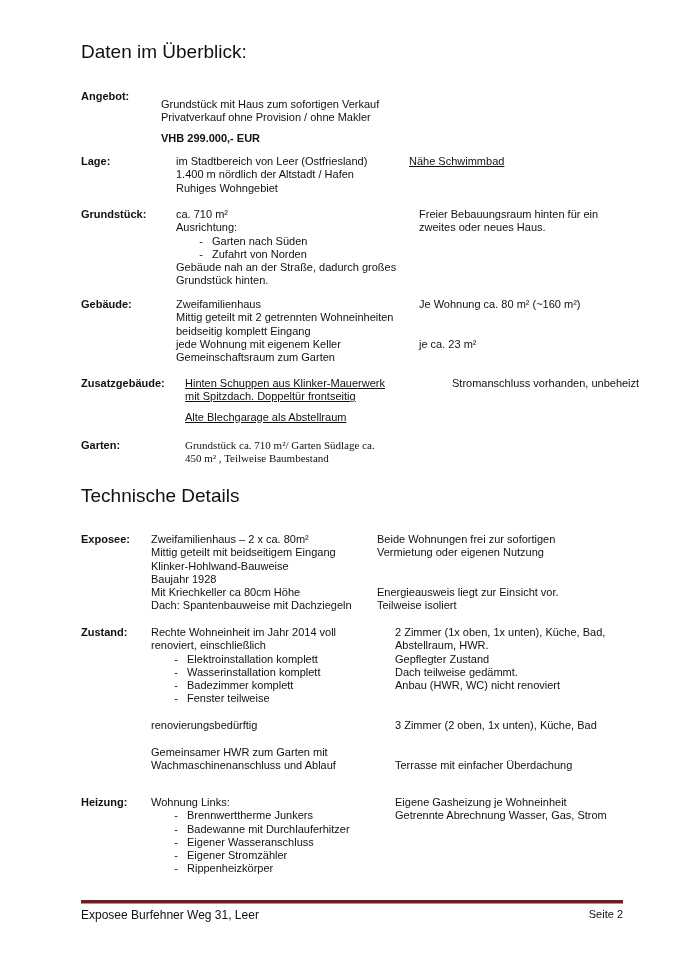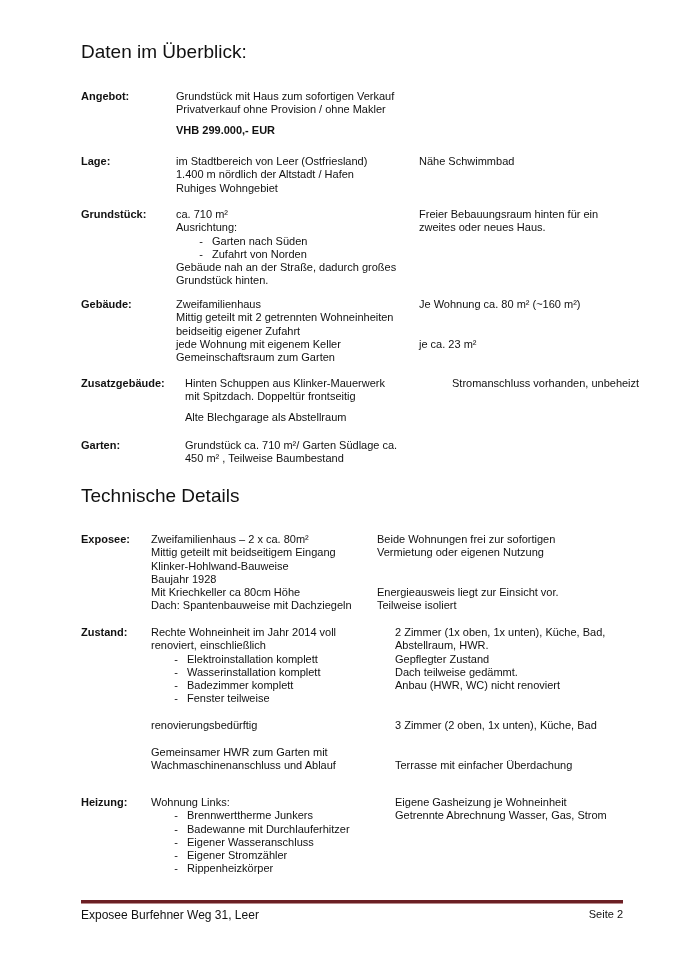--- a/index.html
+++ b/index.html
@@ -26,36 +26,36 @@
 </style>
 </head>
 <body>
 
 <div class="page">
 
   <h1 style="left:81px; top:41px;">Daten im Überblick:</h1>
 
   <div class="row" style="top:90px;">
     <div class="lbl">Angebot:</div>
-    <div class="col1" style="left:95px;">
+    <div class="col1" style="left:80px;margin-top:8px;">
       <span class="line">Grundstück mit Haus zum sofortigen Verkauf</span>
       <span class="line">Privatverkauf ohne Provision / ohne Makler</span>
       <span class="gapsm"></span>
       <span class="line bold">VHB  299.000,- EUR</span>
     </div>
   </div>
 
   <div class="row" style="top:155px;">
     <div class="lbl">Lage:</div>
     <div class="col1" style="left:95px;">
       <span class="line">im Stadtbereich von Leer (Ostfriesland)</span>
       <span class="line">1.400 m nördlich der Altstadt / Hafen</span>
       <span class="line">Ruhiges Wohngebiet</span>
     </div>
-    <div class="col2" style="left:338px;">
+    <div class="col2" style="left:328px;text-decoration:underline;">
       <span class="line">Nähe Schwimmbad</span>
     </div>
   </div>
 
   <div class="row" style="top:208px;">
     <div class="lbl">Grundstück:</div>
     <div class="col1" style="left:95px;">
       <span class="line">ca. 710 m²</span>
       <span class="line">Ausrichtung:</span>
       <span class="bullet ind1"><span class="dash">-</span><span>Garten nach Süden</span></span>
@@ -67,48 +67,48 @@
       <span class="line">Freier Bebauungsraum hinten für ein</span>
       <span class="line">zweites oder neues Haus.</span>
     </div>
   </div>
 
   <div class="row" style="top:298px;">
     <div class="lbl">Gebäude:</div>
     <div class="col1" style="left:95px;">
       <span class="line">Zweifamilienhaus</span>
       <span class="line">Mittig geteilt mit 2 getrennten Wohneinheiten</span>
-      <span class="line">beidseitig eigener Zufahrt</span>
+      <span class="line">beidseitig komplett Eingang</span>
       <span class="line">jede Wohnung mit eigenem Keller</span>
       <span class="line">Gemeinschaftsraum zum Garten</span>
     </div>
     <div class="col2" style="left:338px;">
       <span class="line">Je Wohnung ca. 80 m² (~160 m²)</span>
       <span class="gap"></span>
       <span class="gap"></span>
       <span class="line">je ca. 23 m²</span>
     </div>
   </div>
 
   <div class="row" style="top:377px;">
     <div class="lbl">Zusatzgebäude:</div>
-    <div class="col1" style="left:104px;">
+    <div class="col1" style="left:104px;text-decoration:underline;">
       <span class="line">Hinten Schuppen aus Klinker-Mauerwerk</span>
       <span class="line">mit Spitzdach. Doppeltür frontseitig</span>
       <span class="gapsm"></span>
       <span class="line">Alte Blechgarage als Abstellraum</span>
     </div>
     <div class="col2" style="left:338px;margin-left:33px;">
       <span class="line">Stromanschluss vorhanden, unbeheizt</span>
     </div>
   </div>
 
   <div class="row" style="top:439px;">
     <div class="lbl">Garten:</div>
-    <div class="col1" style="left:104px;">
+    <div class="col1" style="left:104px;font-family:Liberation Serif, serif;">
       <span class="line">Grundstück ca. 710 m²/ Garten Südlage ca.</span>
       <span class="line">450 m² , Teilweise Baumbestand</span>
     </div>
   </div>
 
   <h1 style="left:81px; top:485px;text-align:right;">Technische Details</h1>
 
   <div class="row" style="top:533px;">
     <div class="lbl">Exposee:</div>
     <div class="col1" style="left:70px;">

